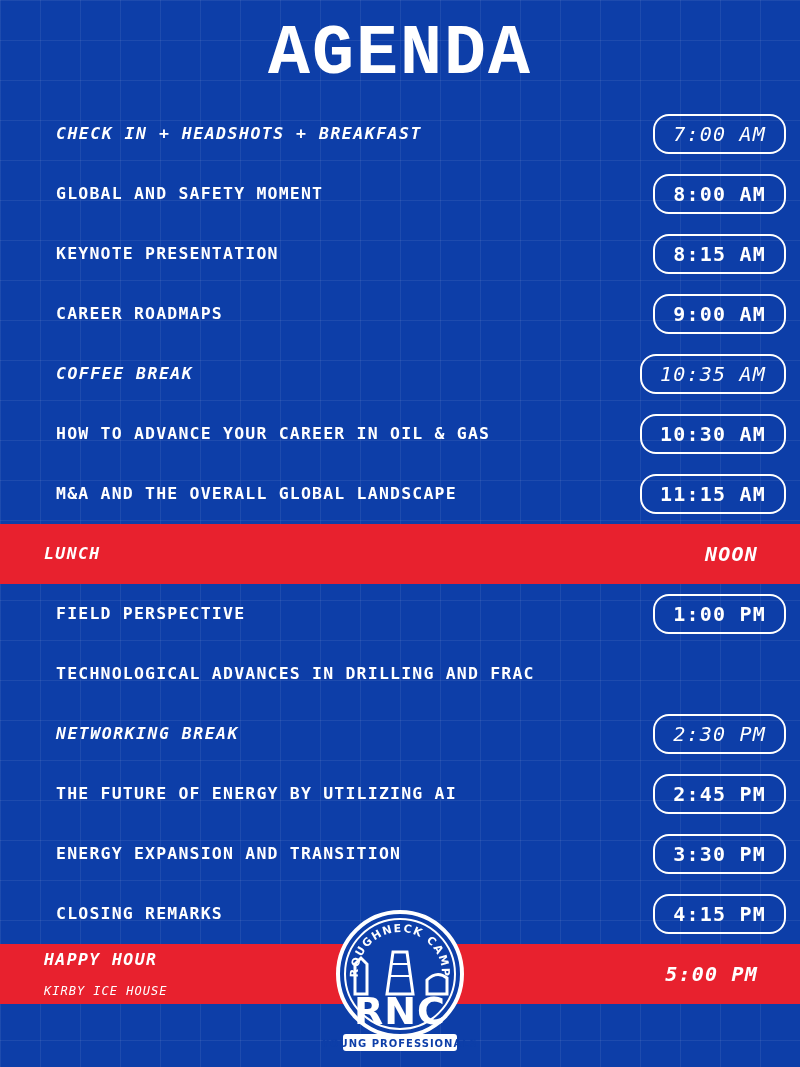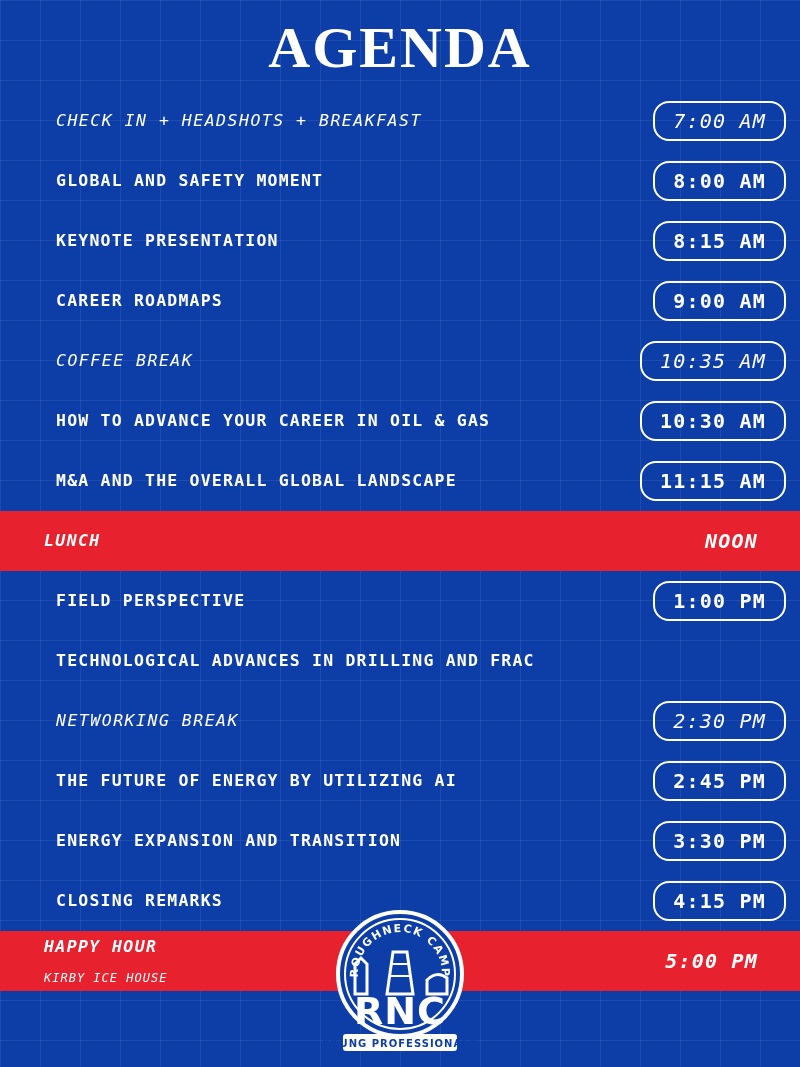--- a/index.html
+++ b/index.html
@@ -26,23 +26,23 @@
   }
   #sheet {
     position: relative;
     z-index: 1;
     width: 800px;
     height: 1067px;
   }
   #title {
     text-align: center;
     color: #ffffff;
-    font-family: Liberation Serif, serif;
-    font-weight: bold;
-    font-size: 58px;
+    font-family: Liberation Mono, monospace;
+    font-weight: bold;
+    font-size: 70px;
     letter-spacing: 2px;
     padding-top: 18px;
     line-height: 1.05;
   }
   .rows {
     margin-top: 12px;
   }
   .row {
     position: relative;
     display: flex;
@@ -54,21 +54,21 @@
   }
   .row .label {
     color: #ffffff;
     font-size: 16.5px;
     font-weight: bold;
     letter-spacing: 1.2px;
     white-space: nowrap;
   }
   .row.italic .label {
     font-style: italic;
-    font-weight: normal;
+    font-weight: bold;
     letter-spacing: 1.5px;
   }
   .time {
     color: #ffffff;
     font-size: 20px;
     font-weight: bold;
     letter-spacing: 1.2px;
     border: 2px solid #ffffff;
     border-radius: 16px;
     padding: 6px 18px;

